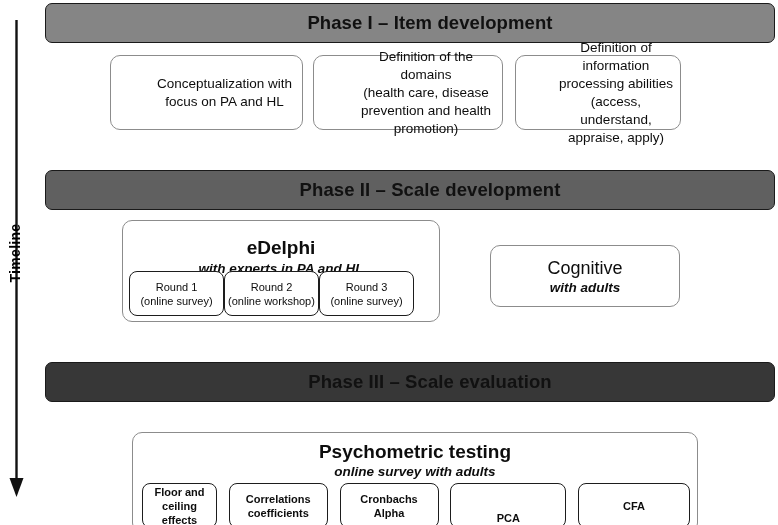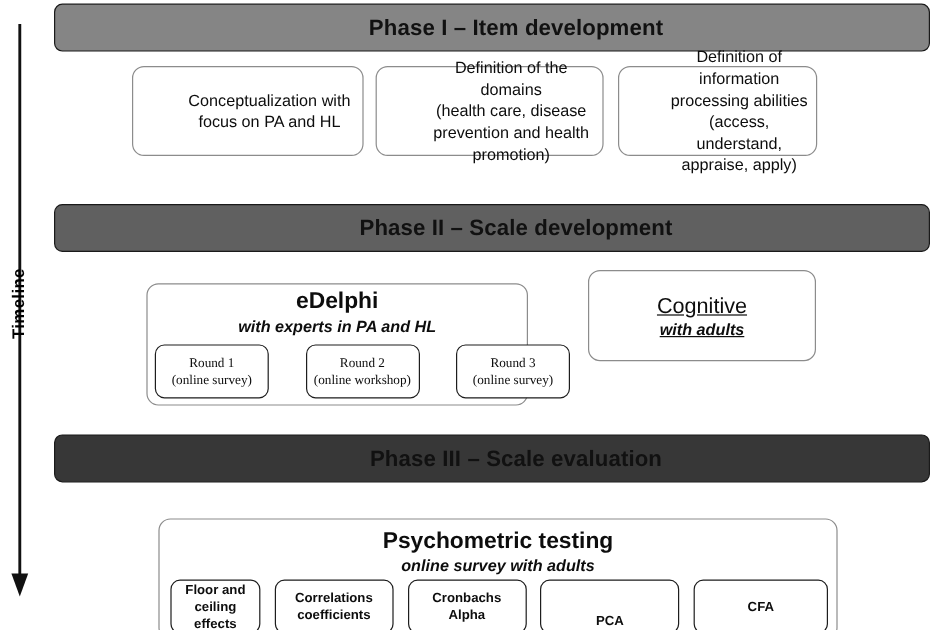--- a/index.html
+++ b/index.html
@@ -79,65 +79,63 @@
 
   .p1-box { font-size: 13.5px; line-height: 18px; padding-left: 42px; }
 
   
   #p1-box-1 { left: 110px; top: 55px; width: 193px; height: 75px; }
   #p1-box-2 { left: 313px; top: 55px; width: 190px; height: 75px; }
   #p1-box-3 { left: 515px; top: 55px; width: 166px; height: 75px; }
 
   
   #edelphi-box {
-    left: 122px; top: 236px; width: 318px; height: 102px;
+    left: 122px; top: 220px; width: 318px; height: 102px;
     justify-content: flex-start;
-    padding-top: 4px;
+    padding-top: 16px;
   }
   #edelphi-title {
     font-size: 19px;
     font-weight: bold;
     line-height: 22px;
   }
   #edelphi-sub {
     font-size: 13.5px;
     font-style: italic;
     font-weight: bold;
     line-height: 17px;
     margin-top: 1px;
   }
   #round-row {
     position: absolute;
     left: 6px;
     top: 50px;
-    width: 346px;
-    display: flex;
-    justify-content: space-between;
-    font-family: Liberation Serif, serif;
+    width: 318px;
+    display: flex;
   }
   .round-box {
     box-sizing: border-box;
     width: 95px;
     height: 45px;
     background: #ffffff;
     border: 1.3px solid #1d1d1d;
     border-radius: 8px;
     display: flex;
     flex-direction: column;
     align-items: center;
     justify-content: center;
     text-align: center;
     font-size: 11px;
     line-height: 14px;
     color: #0d0d0d;
     padding: 2px 3px;
   }
 
   
-  #cognitive-box { left: 490px; top: 225px; width: 190px; height: 76px; text-decoration: underline; }
+  #cognitive-box { left: 490px; top: 245px; width: 190px; height: 62px; }
   #cognitive-title { font-size: 18px; line-height: 22px; }
   #cognitive-sub { font-size: 13.5px; font-style: italic; font-weight: bold; line-height: 17px; }
 
   
   #psych-box {
     left: 132px; top: 432px; width: 566px; height: 101px;
     justify-content: flex-start;
     padding-top: 7px;
   }
   #psych-title { font-size: 19px; font-weight: bold; line-height: 23px; }

